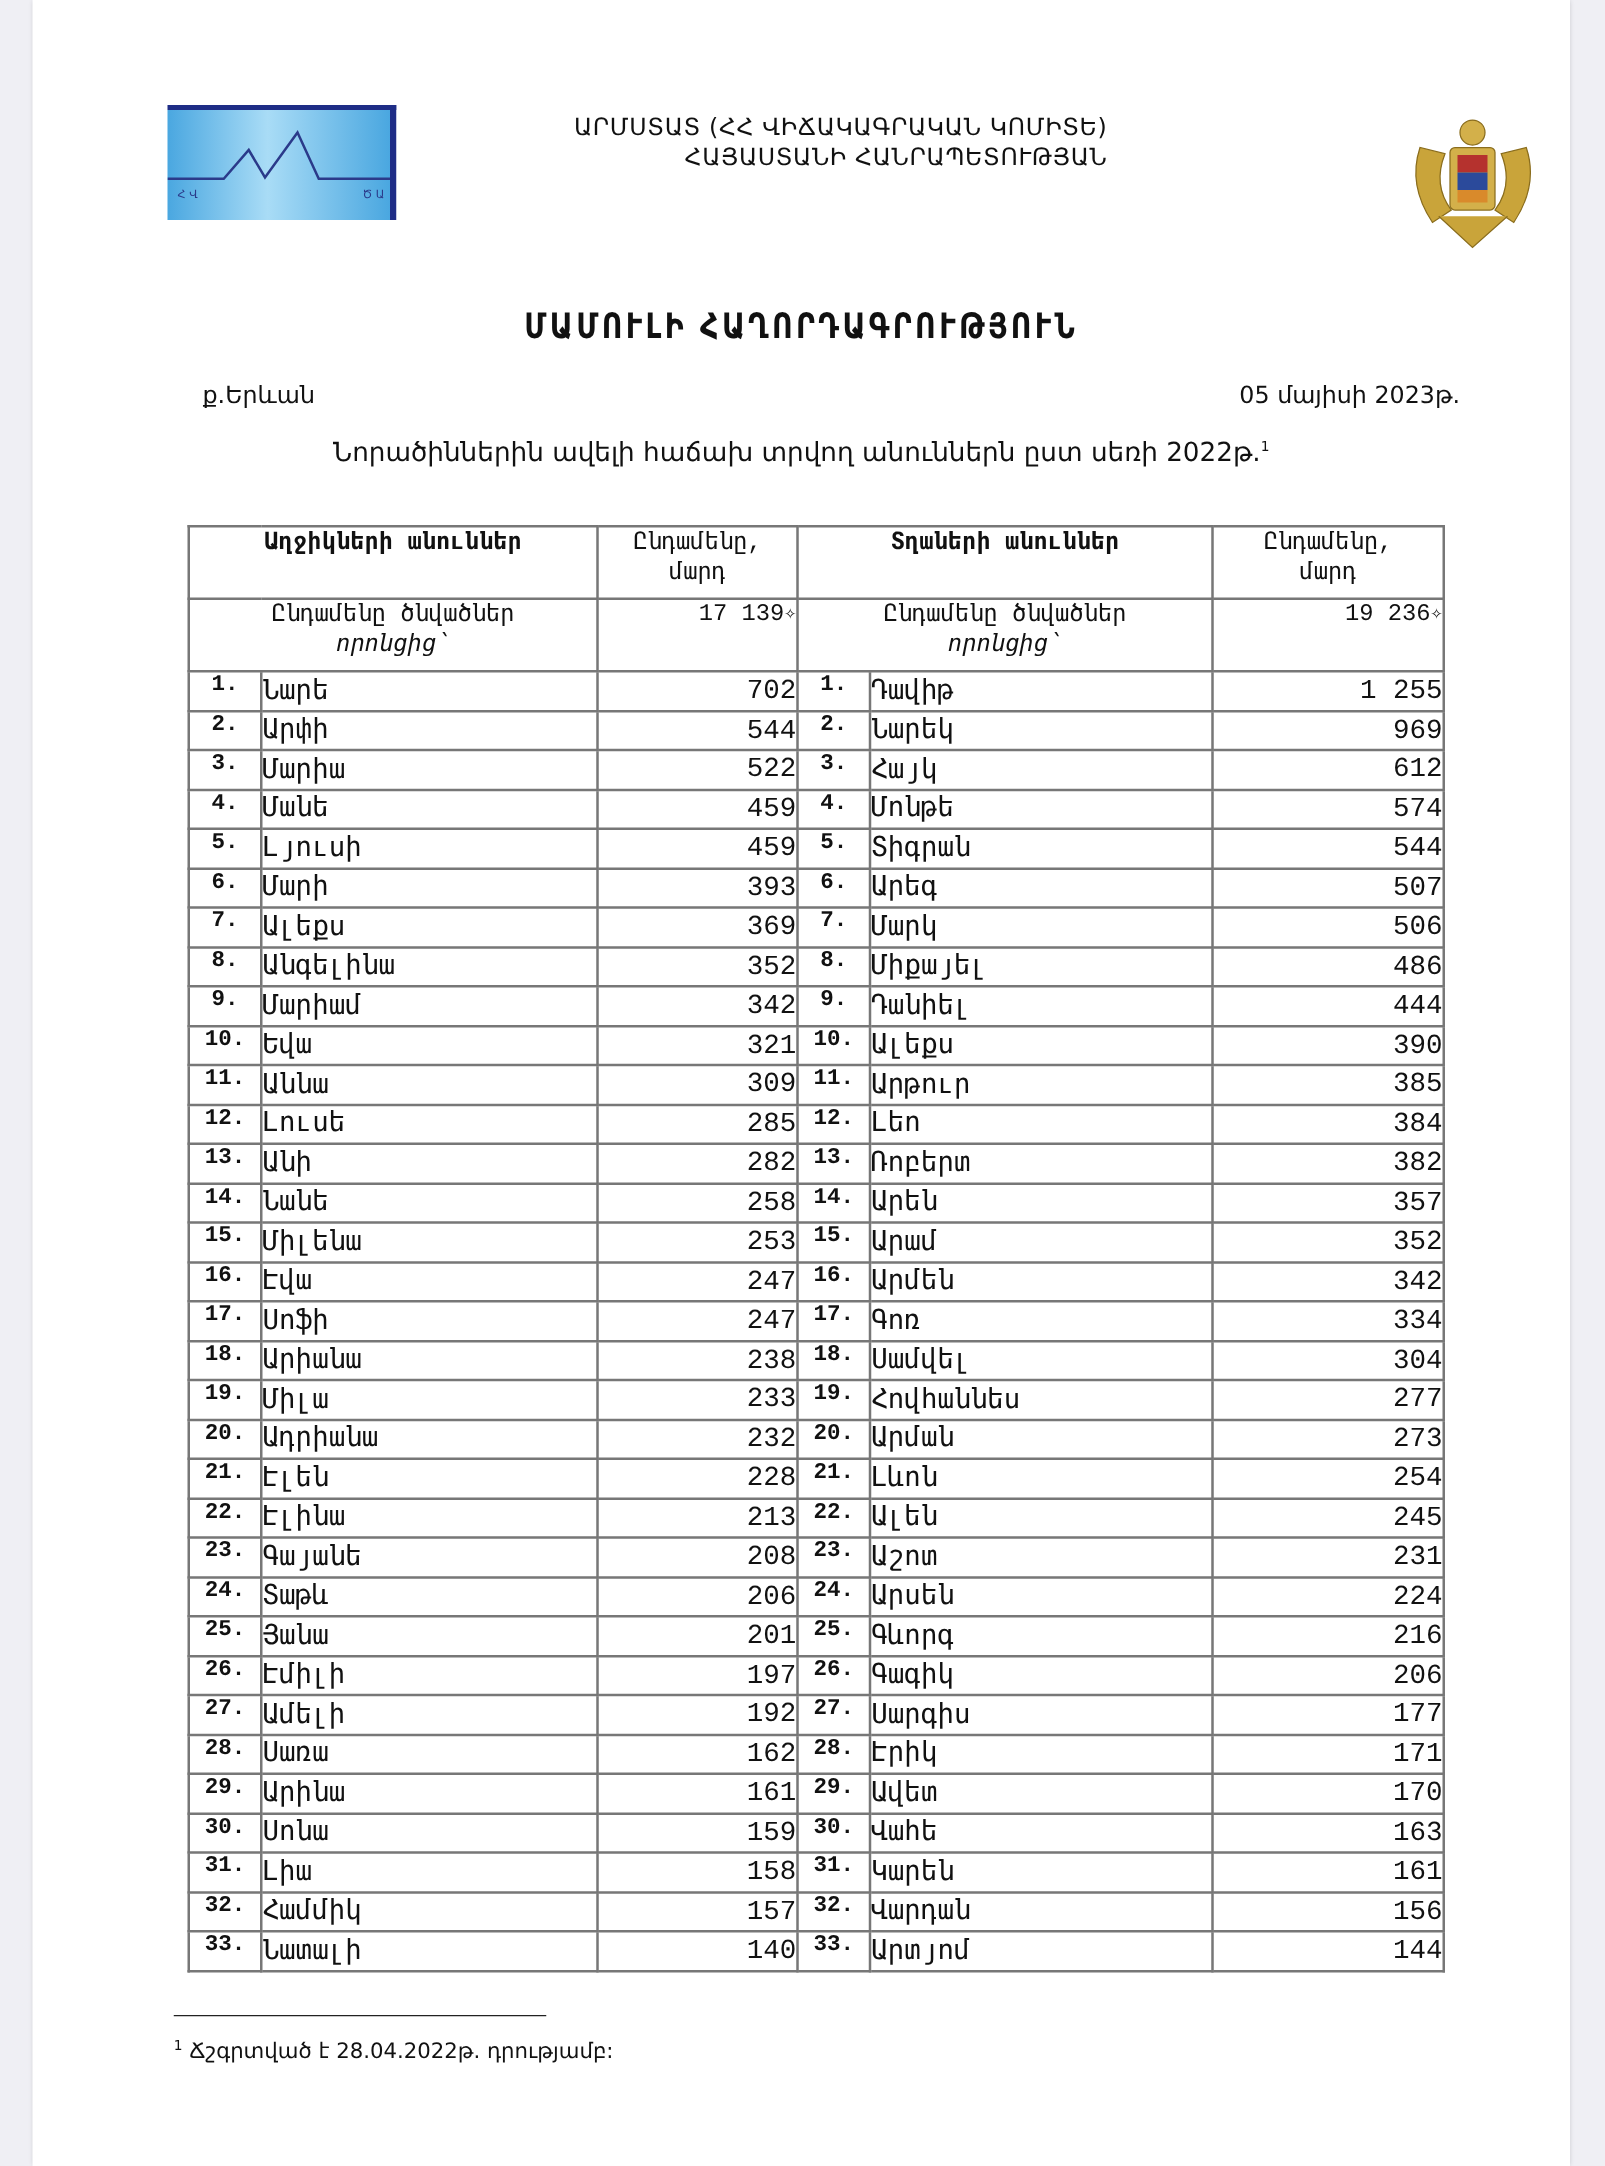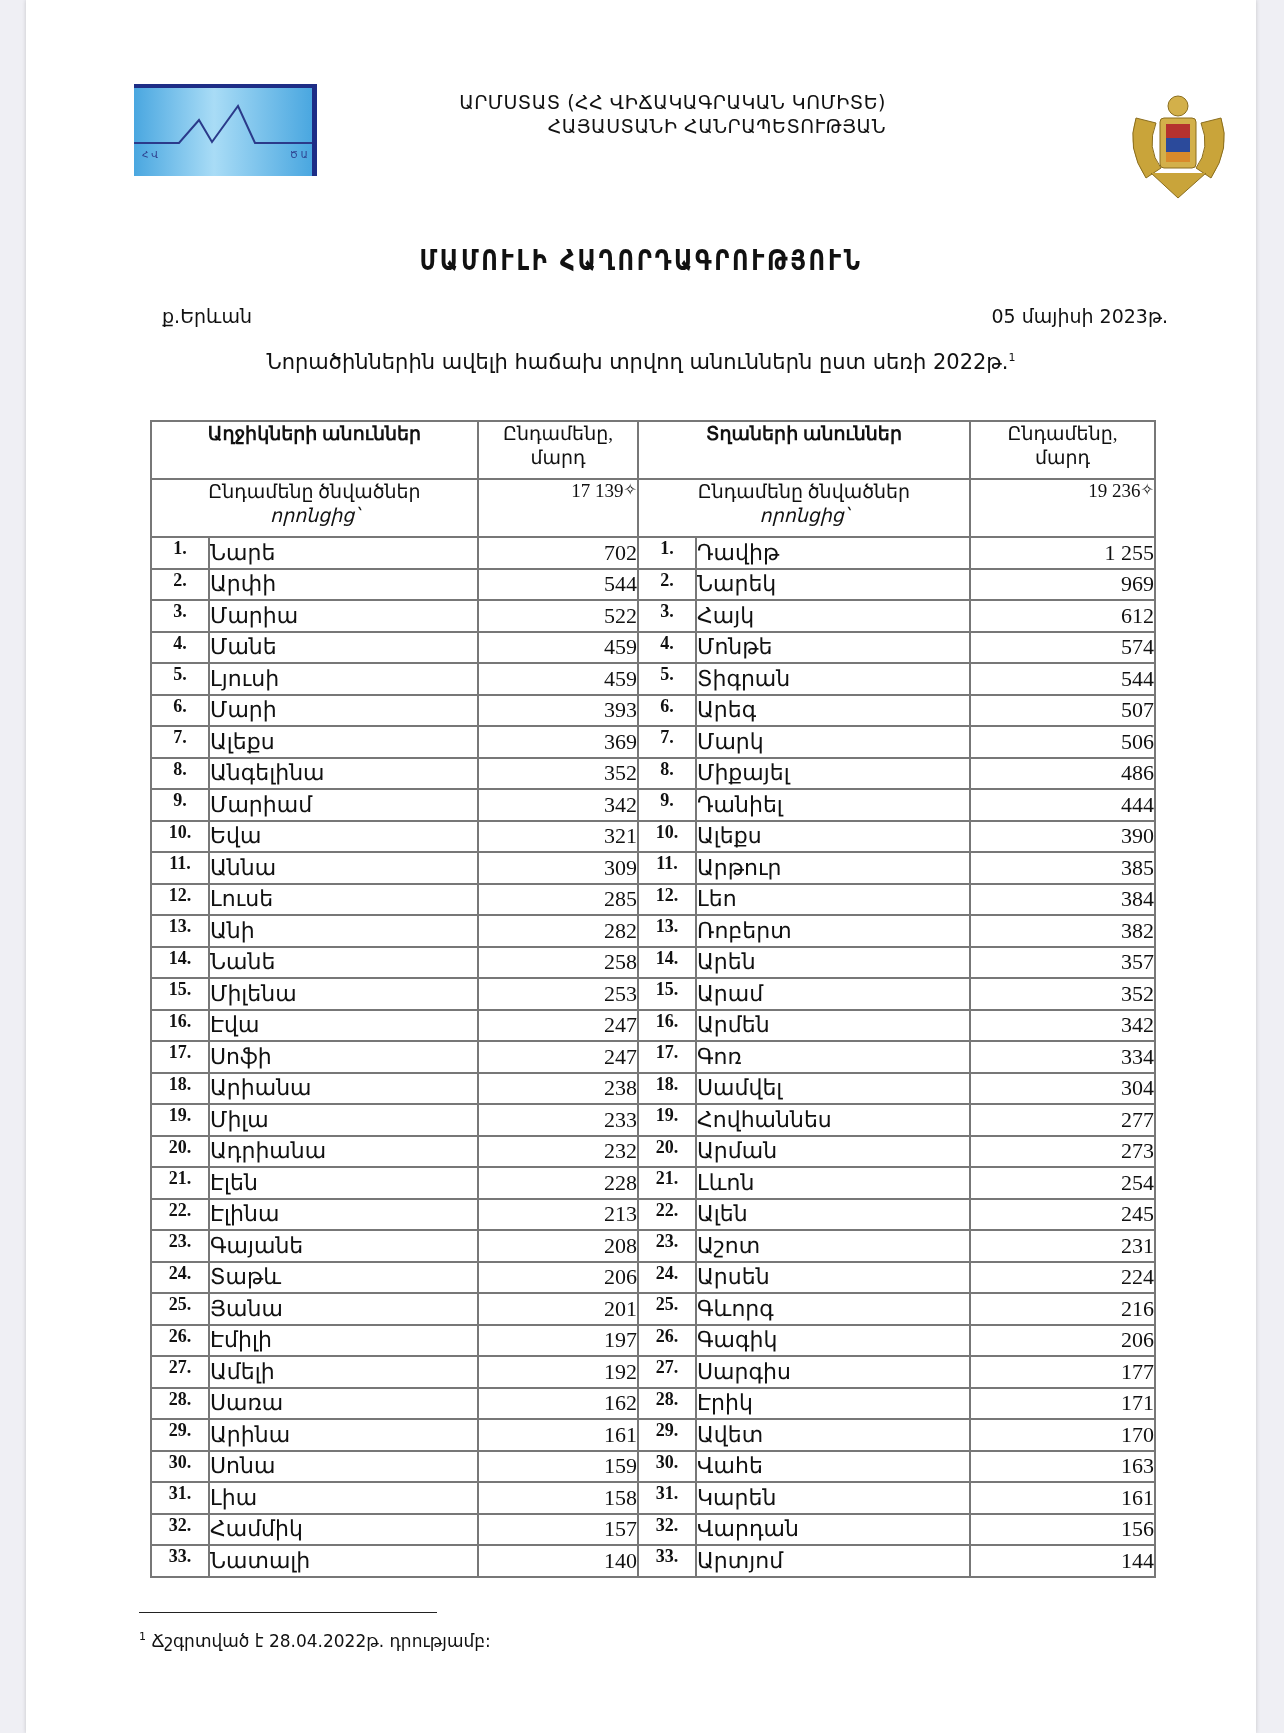--- a/index.html
+++ b/index.html
@@ -28,21 +28,21 @@
     font-size:28px; letter-spacing:3px; font-weight:bold;
     font-family:"DejaVu Sans Condensed","DejaVu Sans", sans-serif; transform:scaleX(0.9);
   }
   .city { position:absolute; left:136px; top:305px; font-size:19px; }
   .date { position:absolute; right:88px; top:305px; font-size:19px; }
   .subtitle { position:absolute; left:0; width:1230px; top:350px; text-align:center; font-size:21px; }
   .subtitle sup, .footnote sup { font-size:11px; }
 
   table.names {
     position:absolute; left:124px; top:420px; border-collapse:collapse;
-    font-family:Liberation Serif, serif; font-size:22px;padding-left:20px;
+    font-family:Liberation Mono, monospace; font-size:22px;padding-left:20px;
   }
   table.names td, table.names th { border:2px solid #777; padding:0; }
   th.hname { width:325px; height:56px; font-weight:bold; font-size:19px; vertical-align:top; padding-top:6px; }
   th.htot { width:158px; font-weight:normal; font-size:19px; line-height:24px; vertical-align:top; padding-top:4px; }
   th.hname2 { width:330px; font-weight:bold; font-size:19px; vertical-align:top; padding-top:6px; }
   th.htot2 { width:183px; font-weight:normal; font-size:19px; line-height:24px; vertical-align:top; padding-top:4px; }
   td.allbirths { height:56px; text-align:center; font-size:19px; line-height:24px; vertical-align:top; padding-top:2px; }
   td.allbirths i { display:block; }
   td.alltotal { text-align:right; font-size:19px; vertical-align:top; padding-top:4px;border-radius:15px; }
   .star { font-size:16px; vertical-align:top; }

